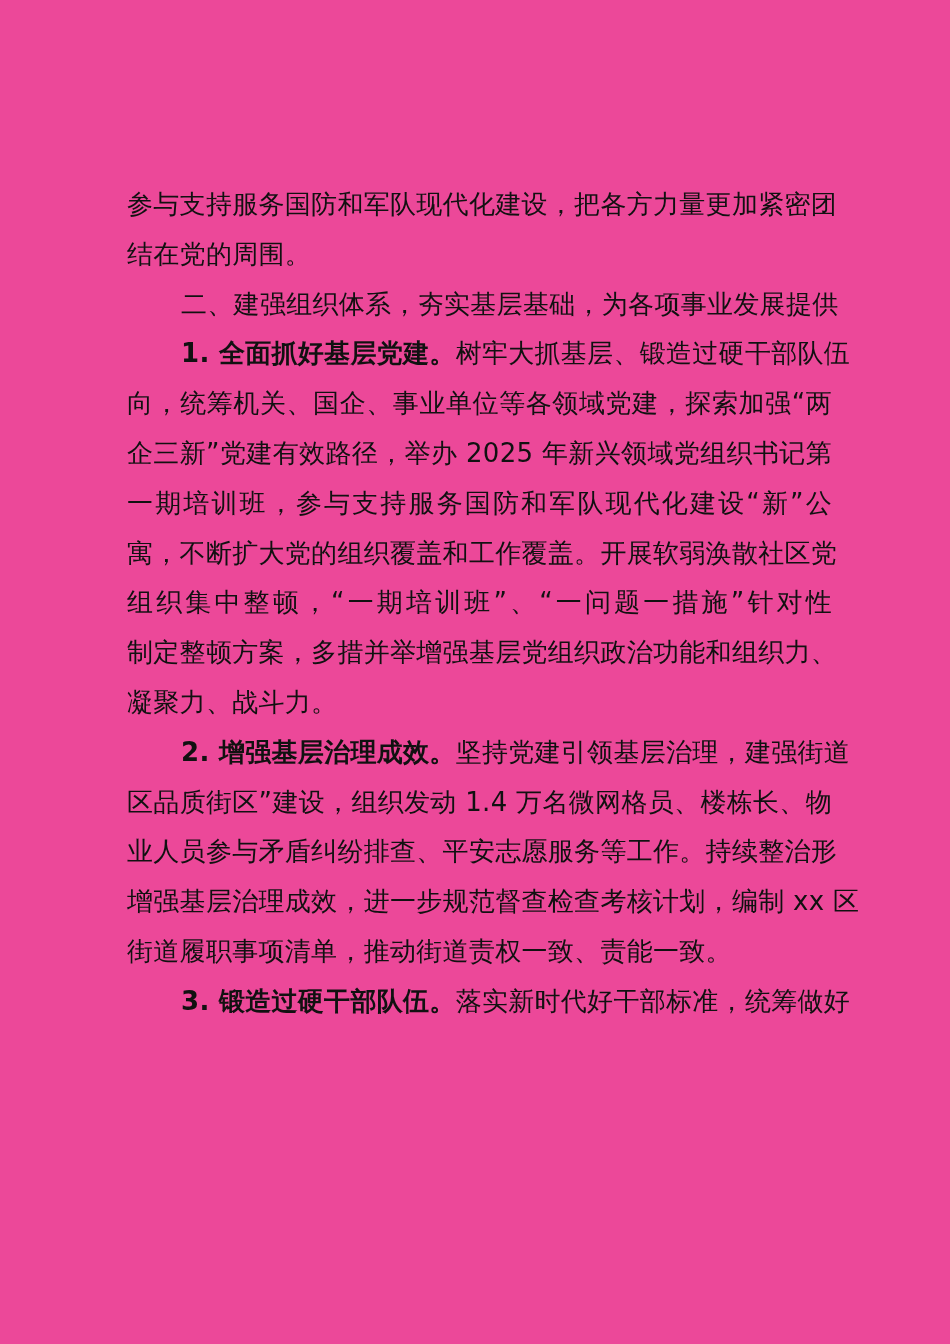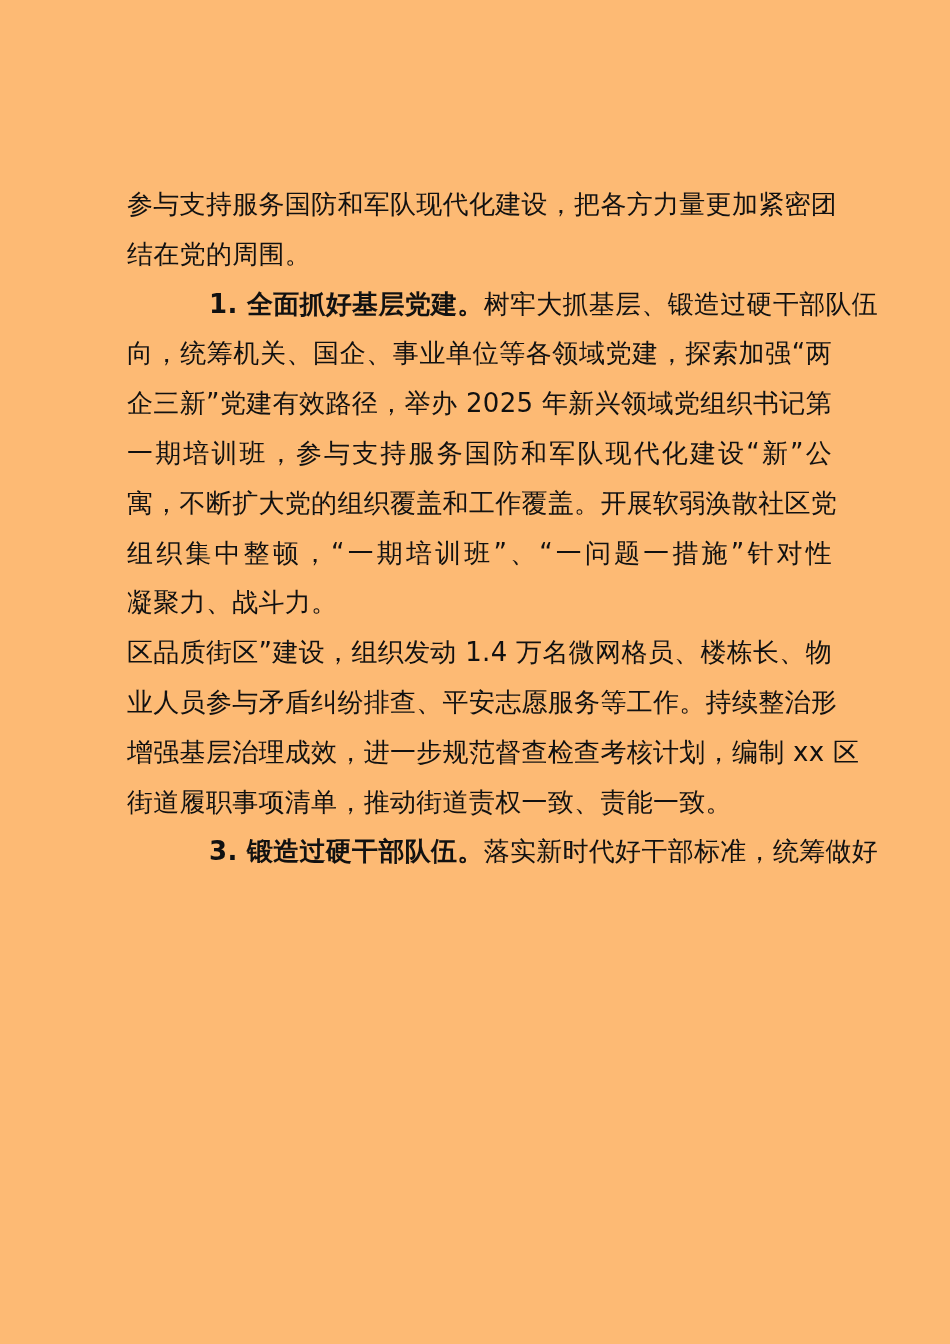--- a/index.html
+++ b/index.html
@@ -1,59 +1,64 @@
 <!DOCTYPE html>
 <html><head>
   <meta charset="utf-8">
   <style>
     html, body { margin: 0; padding: 0; background: #ffffff; }
     body { width: 950px; height: 1344px; position: relative; overflow: hidden; }
     .page {
-      position: absolute; left: 0; top: 0; width: 950px; height: 1344px; background: #fdba74;
+      position: absolute; left: 0; top: 0; width: 950px; height: 1344px; background: #ec4899;
     }
     .content {
       position: absolute; left: 127px; top: 180px; width: 705px;
       font-family: "DejaVu Sans", "Liberation Sans", sans-serif;
       font-size: 26px; color: #111111;
     }
     .line {
       height: 49.8px; line-height: 49.8px; white-space: nowrap;
       text-align: justify; text-align-last: justify; letter-spacing: 0.3px;
     }
     .line.last { text-align-last: left; }
     .indent { padding-left: 54px; }
-    .bold { font-weight: bold; margin-left: 28px; }
+    .bold { font-weight: bold; }
   </style>
 </head>
 <body>
 
 <div class="page">
   <div class="content">
 
     <div>
       <div class="line">参与支持服务国防和军队现代化建设，把各方力量更加紧密团</div>
       <div class="line last">结在党的周围。</div>
     </div>
 
     <div>
+      <div class="line indent">二、建强组织体系，夯实基层基础，为各项事业发展提供</div>
     </div>
 
     <div>
       <div class="line indent">
         <span class="bold">1. 全面抓好基层党建。</span><span>树牢大抓基层、锻造过硬干部队伍</span>
       </div>
       <div class="line">向，统筹机关、国企、事业单位等各领域党建，探索加强“两</div>
       <div class="line">企三新”党建有效路径，举办 2025 年新兴领域党组织书记第</div>
       <div class="line">一期培训班，参与支持服务国防和军队现代化建设“新”公</div>
       <div class="line">寓，不断扩大党的组织覆盖和工作覆盖。开展软弱涣散社区党</div>
       <div class="line">组织集中整顿，“一期培训班”、“一问题一措施”针对性</div>
+      <div class="line">制定整顿方案，多措并举增强基层党组织政治功能和组织力、</div>
       <div class="line last">凝聚力、战斗力。</div>
     </div>
 
     <div>
+      <div class="line indent">
+        <span class="bold">2. 增强基层治理成效。</span><span>坚持党建引领基层治理，建强街道</span>
+      </div>
       <div class="line">区品质街区”建设，组织发动 1.4 万名微网格员、楼栋长、物</div>
       <div class="line">业人员参与矛盾纠纷排查、平安志愿服务等工作。持续整治形</div>
       <div class="line">增强基层治理成效，进一步规范督查检查考核计划，编制 xx 区</div>
       <div class="line last">街道履职事项清单，推动街道责权一致、责能一致。</div>
     </div>
 
     <div>
       <div class="line indent">
         <span class="bold">3. 锻造过硬干部队伍。</span><span>落实新时代好干部标准，统筹做好</span>
       </div>

